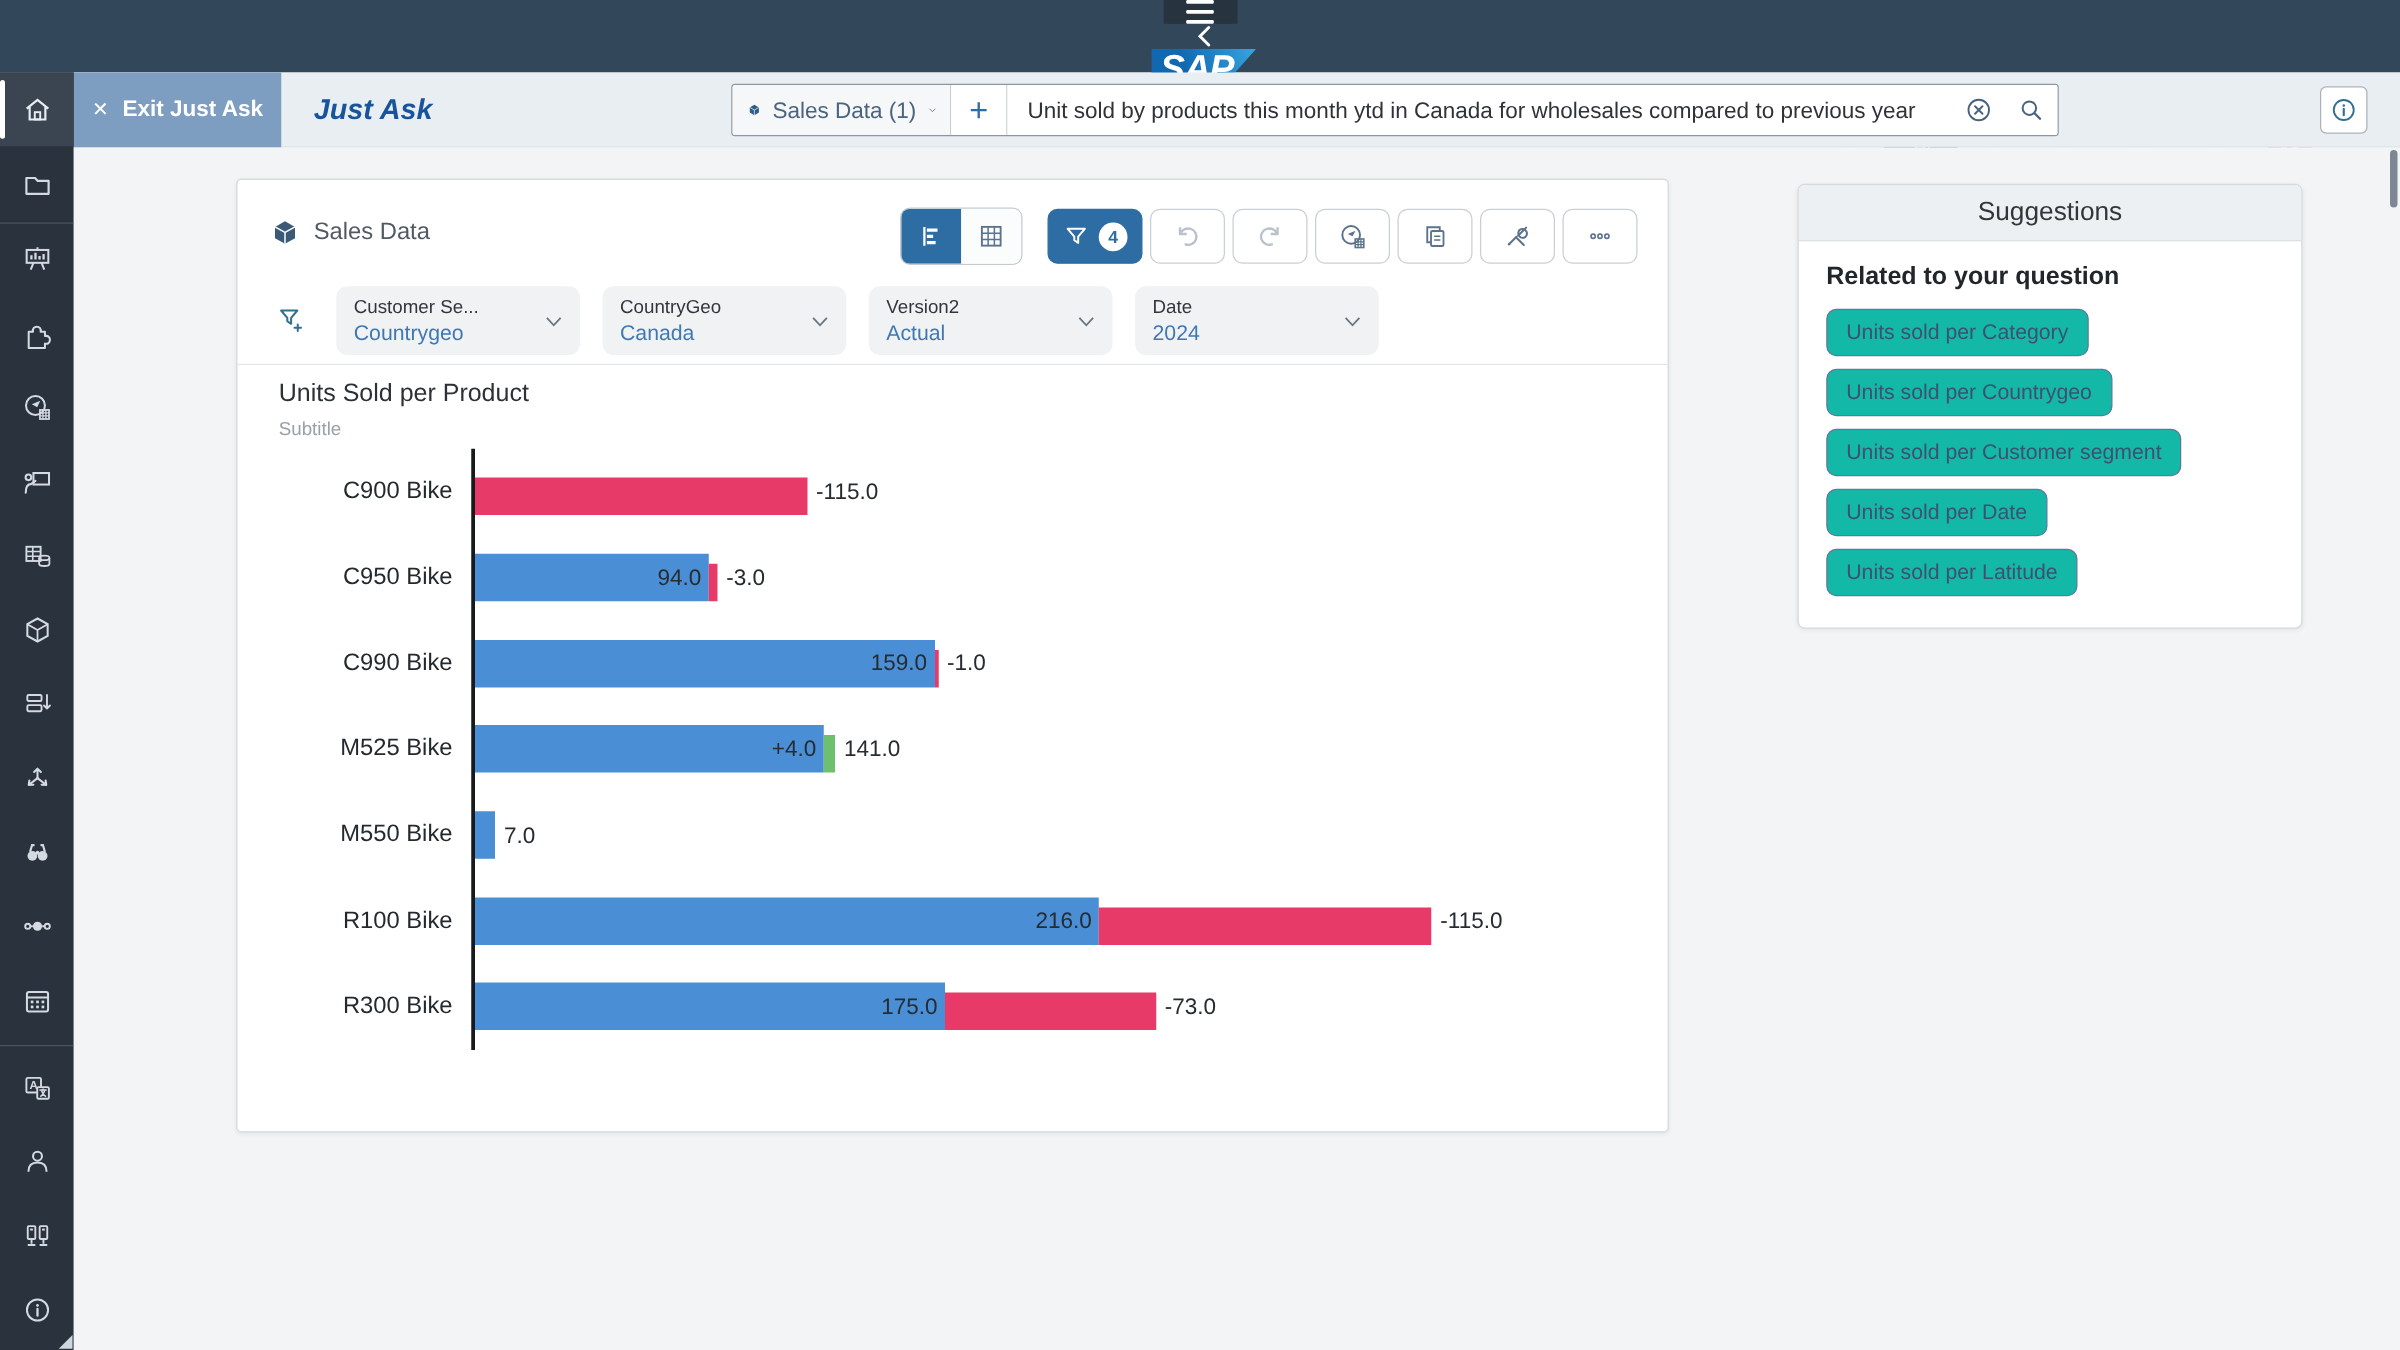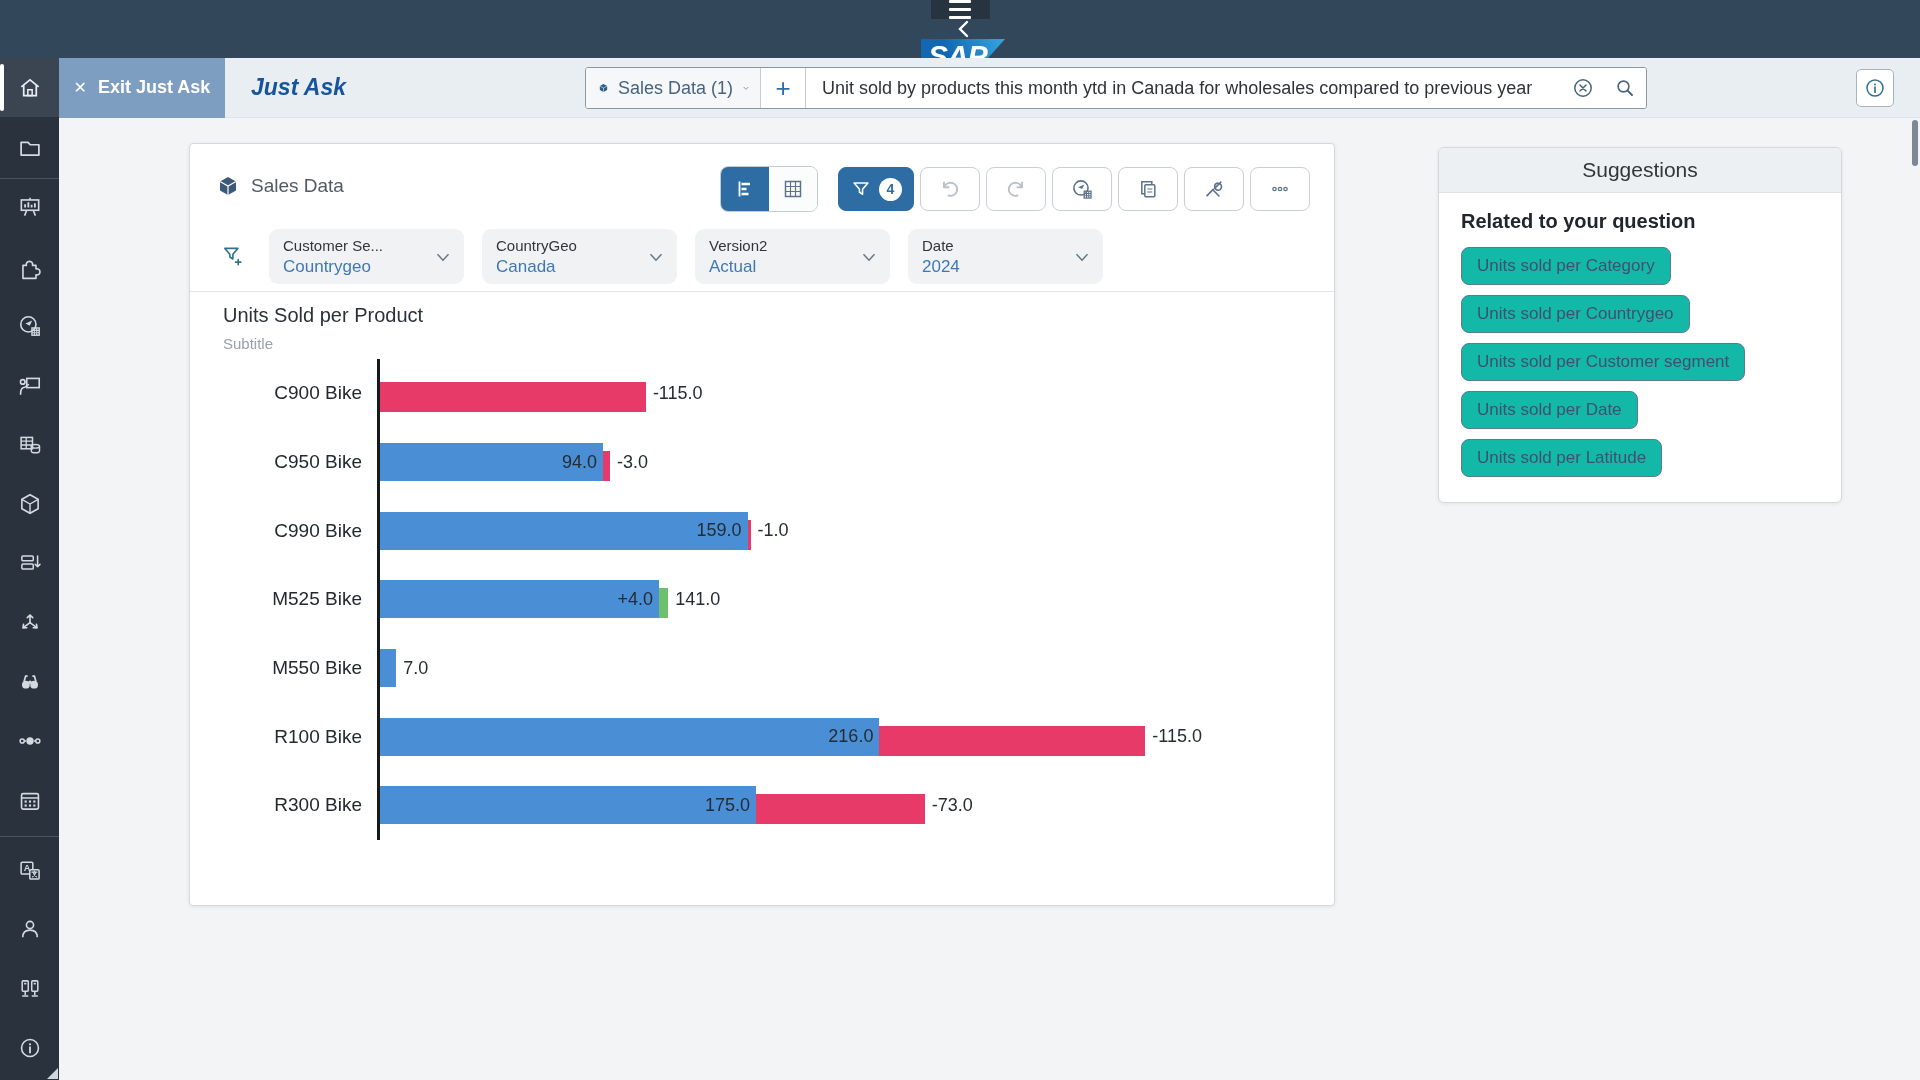--- a/index.html
+++ b/index.html
@@ -513,21 +513,21 @@
       <div class="crow">
             <span class="cat">C900 Bike</span>
             <div class="bars">
               <div class="bar-var" style="width: 265.88px; background: rgb(232, 58, 104);"></div>
               <span class="outlbl">-115.0</span>
             </div>
           </div>
           <div class="crow">
             <span class="cat">C950 Bike</span>
             <div class="bars">
-              <div class="bar-main" style="width: 223px; background: rgb(74, 143, 213);">
+              <div class="bar-main" style="width: 187px; background: rgb(74, 143, 213);">
                 <span class="inlbl">94.0</span>
               </div>
               <div class="bar-var" style="width: 6.936px; background: rgb(232, 58, 104);"></div>
               <span class="outlbl">-3.0</span>
             </div>
           </div>
           <div class="crow">
             <span class="cat">C990 Bike</span>
             <div class="bars">
               <div class="bar-main" style="width: 367.608px; background: rgb(74, 143, 213);">

